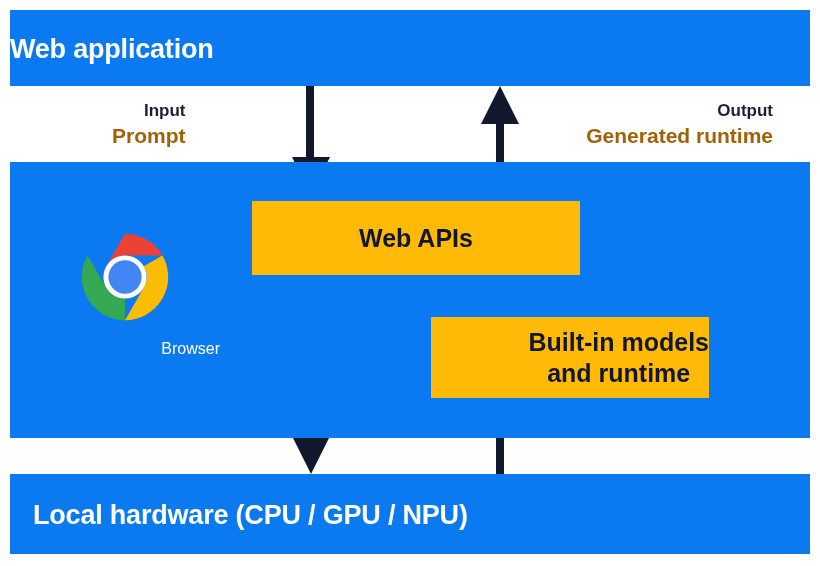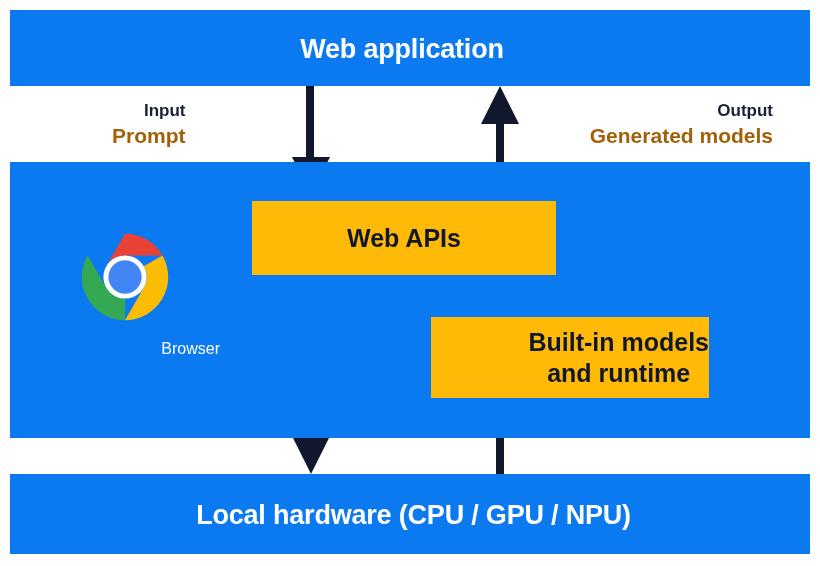--- a/index.html
+++ b/index.html
@@ -40,21 +40,20 @@
     left: 10px;
     top: 474px;
     width: 800px;
     height: 80px;
   }
 
   .band-title {
     position: absolute;
     left: 0;
     right: 16px;
-    text-align: center;
     color: #ffffff;
     font-size: 27px;
     font-weight: bold;
     letter-spacing: -0.2px;
   }
   #band-web-application .band-title { top: 24px; }
   #band-local-hardware .band-title { top: 26px; margin-left: 23px; }
 
   
   .arrow-shaft {
@@ -117,21 +116,21 @@
     align-items: center;
     justify-content: center;
     text-align: center;
     color: #11182e;
     font-weight: bold;
     box-sizing: border-box;
   }
   #box-web-apis {
     left: 252px;
     top: 201px;
-    width: 304px;
+    width: 328px;
     height: 74px;
     font-size: 25px;
   }
   #box-builtin-models {
     left: 431px;
     top: 317px;
     width: 278px;
     height: 81px;
     font-size: 25px;
     line-height: 31px;
@@ -174,21 +173,21 @@
   <div class="arrow-head up" id="output-arrow-head"></div>
   <div class="arrow-shaft" id="output-arrow-shaft"></div>
 
   <div class="label-group" id="label-input">
     <div class="label-caption">Input</div>
     <div class="label-value">Prompt</div>
   </div>
 
   <div class="label-group" id="label-output">
     <div class="label-caption">Output</div>
-    <div class="label-value">Generated models</div>
+    <div class="label-value">Generated runtime</div>
   </div>
 
   <div class="band" id="band-browser"></div>
 
   <div id="browser-mark">
     <svg viewBox="0 0 100 100" width="90" height="90" aria-hidden="true">
 
       <path d="M50 2 A48 48 0 0 1 91.57 26 L50 26 A24 24 0 0 0 29.21 38 Z" fill="#ea4335"></path>
 
       <path d="M91.57 26 A48 48 0 0 1 50 98 L70.79 62 A24 24 0 0 0 70.79 38 Z" fill="#fbbc05"></path>

